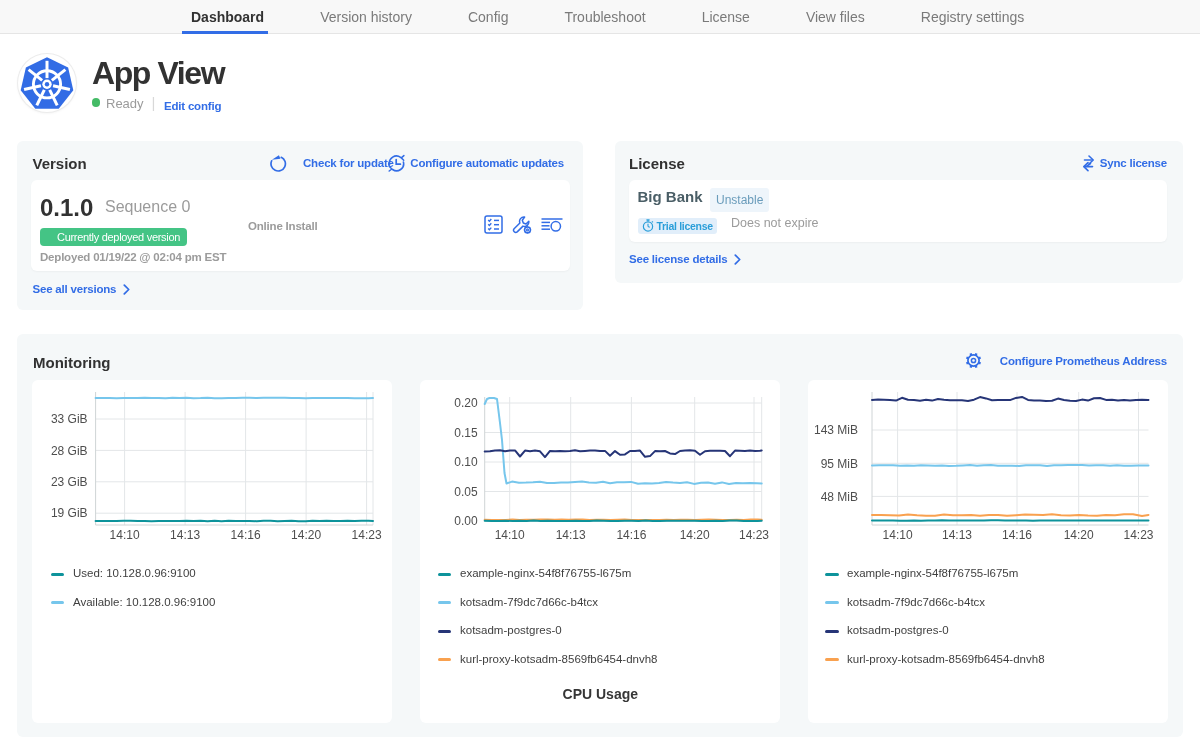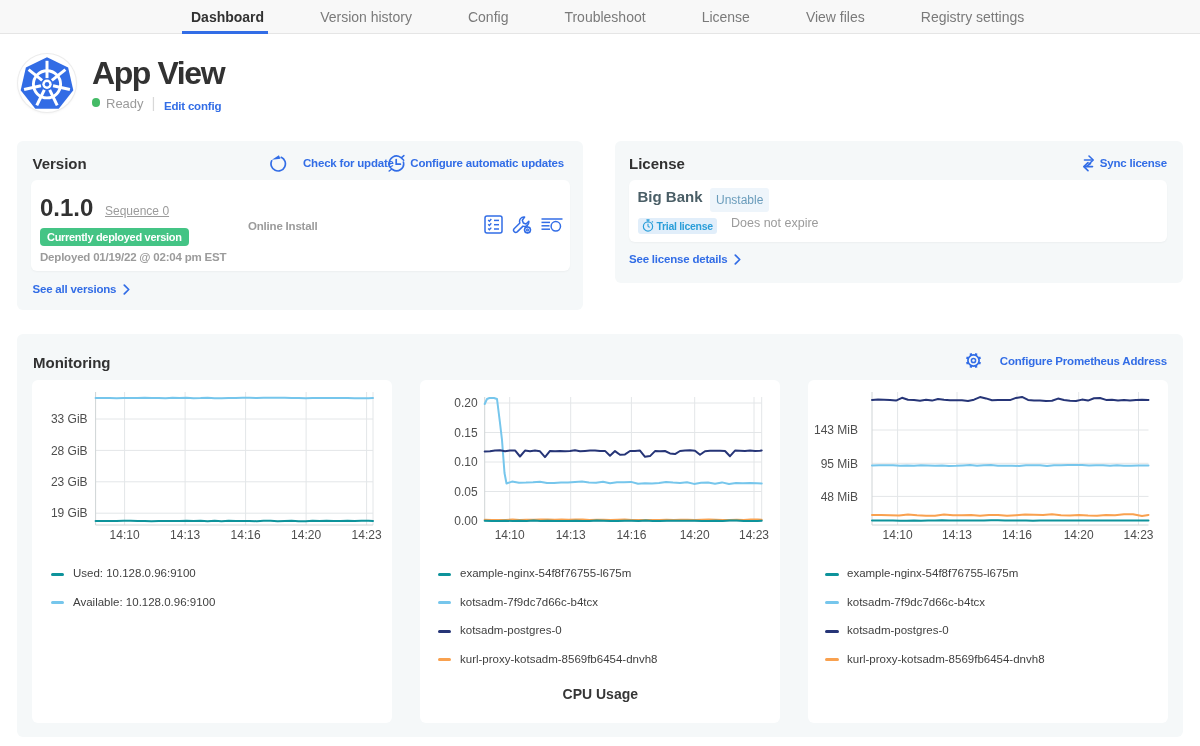--- a/index.html
+++ b/index.html
@@ -58,23 +58,23 @@
       <path d="M1.6,10.5 A7 7 0 0 1 12.6,3.4"></path>
       <path d="M15.4,8 A7 7 0 0 1 4.6,15.5"></path>
       <path d="M15.9,1.6 L13.3,3.9 L15.7,6.3" fill="none" stroke-width="1.5" stroke-linejoin="round"></path>
       <path d="M1.2,17 L3.9,15 L1.3,12.5" fill="none" stroke-width="1.5" stroke-linejoin="round"></path>
       <path d="M8.2,5.6 V10.2 H12.4" stroke-width="1.7"></path>
     </svg>
     <span class="bluelink">Configure automatic updates</span>
   </div>
 <div class="abs" style="left:31px;top:180px;width:539px;height:91px;background:#fff;border-radius:6px;box-shadow:0 1px 2px rgba(0,0,0,.04);"></div>
 <div class="abs" style="left:40px;top:194px;font-size:24px;font-weight:bold;color:#323232;">0.1.0</div>
-<div class="abs" style="left:105px;top:204px;font-size:12px;color:#9b9b9b;text-decoration:underline;">Sequence 0</div>
+<div class="abs" style="left:105px;top:198px;font-size:16px;color:#9b9b9b;">Sequence 0</div>
 <div class="abs" style="left:40px;top:228px;height:17.5px;background:#44c485;border-radius:4px;display:flex;align-items:center;padding:0 7px;">
-    <span style="color:#fff;font-size:11px;font-weight:bold;letter-spacing:-0.3px;">Currently deployed version</span>
+    <span style="color:#fff;font-size:11px;font-weight:normal;letter-spacing:-0.3px;margin-left:10px;">Currently deployed version</span>
   </div>
 <div class="abs" style="left:40px;top:251px;font-size:11.5px;font-weight:bold;color:#9b9b9b;letter-spacing:-0.2px;">Deployed 01/19/22 @ 02:04 pm EST</div>
 <div class="abs" style="left:248px;top:219.8px;font-size:11.5px;font-weight:bold;color:#9b9b9b;letter-spacing:-0.2px;">Online Install</div>
 <div class="abs" style="left:484px;top:215px;"><svg width="19" height="19" viewBox="0 0 19 19" fill="none" stroke="#326de6" stroke-width="1.5">
       <rect x="1" y="1" width="17" height="17" rx="2"></rect>
       <path d="M4.2 5l1.2 1.2 1.9-2.2" stroke-width="1.4"></path>
       <path d="M4.2 9.3l1.2 1.2 1.9-2.2" stroke-width="1.4"></path>
       <path d="M4.2 13.6l1.2 1.2 1.9-2.2" stroke-width="1.4"></path>
       <line x1="10" y1="5.4" x2="15" y2="5.4"></line>
       <line x1="10" y1="9.7" x2="15" y2="9.7"></line>

